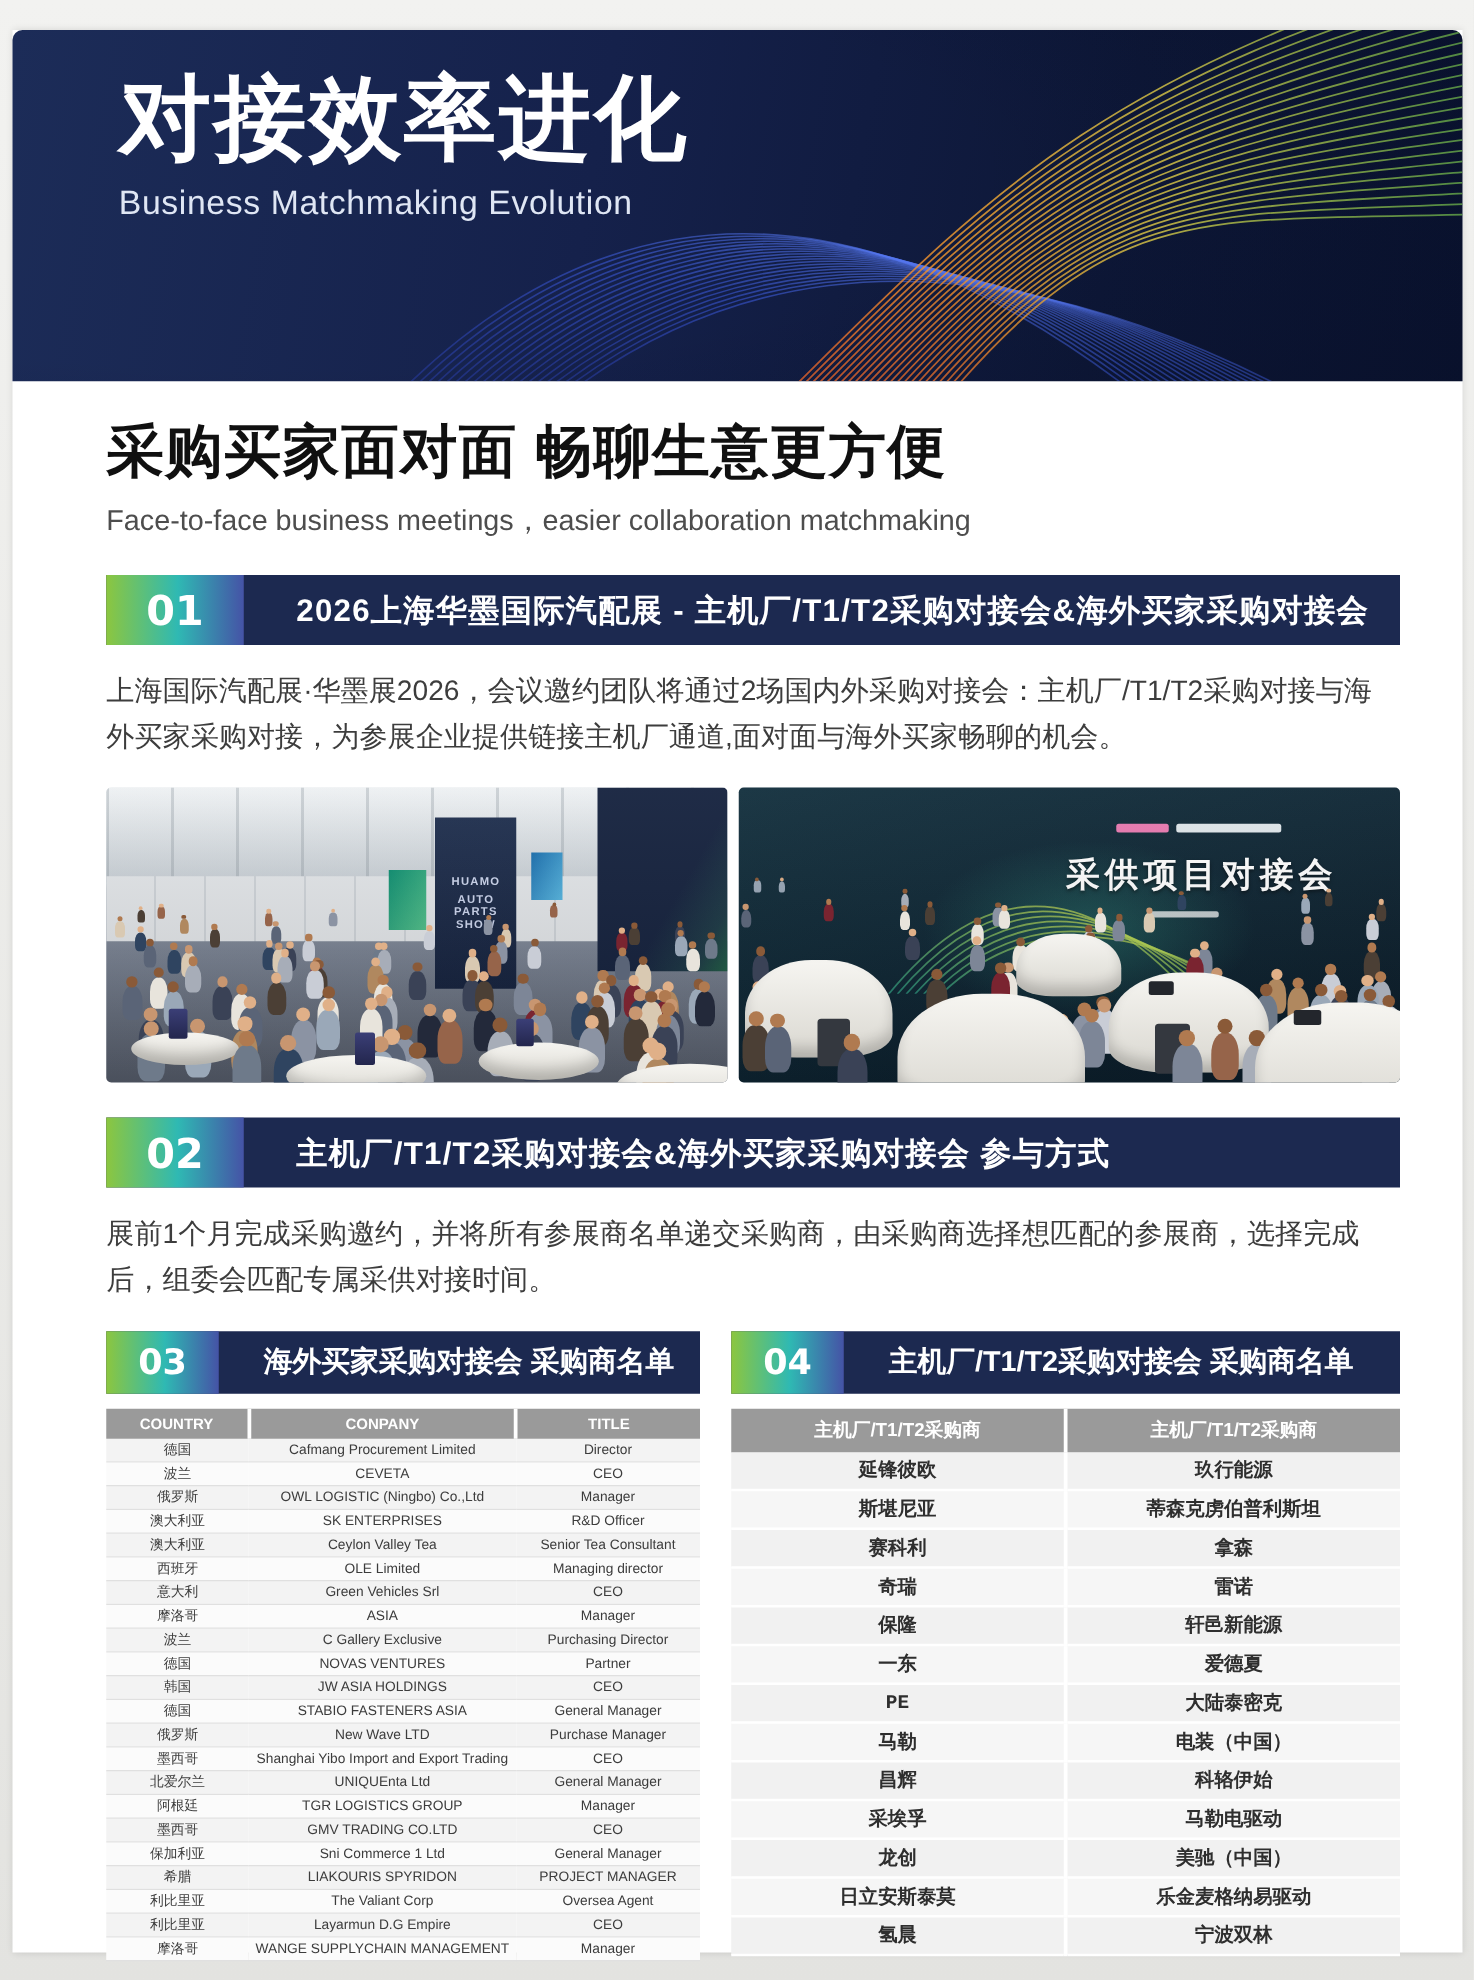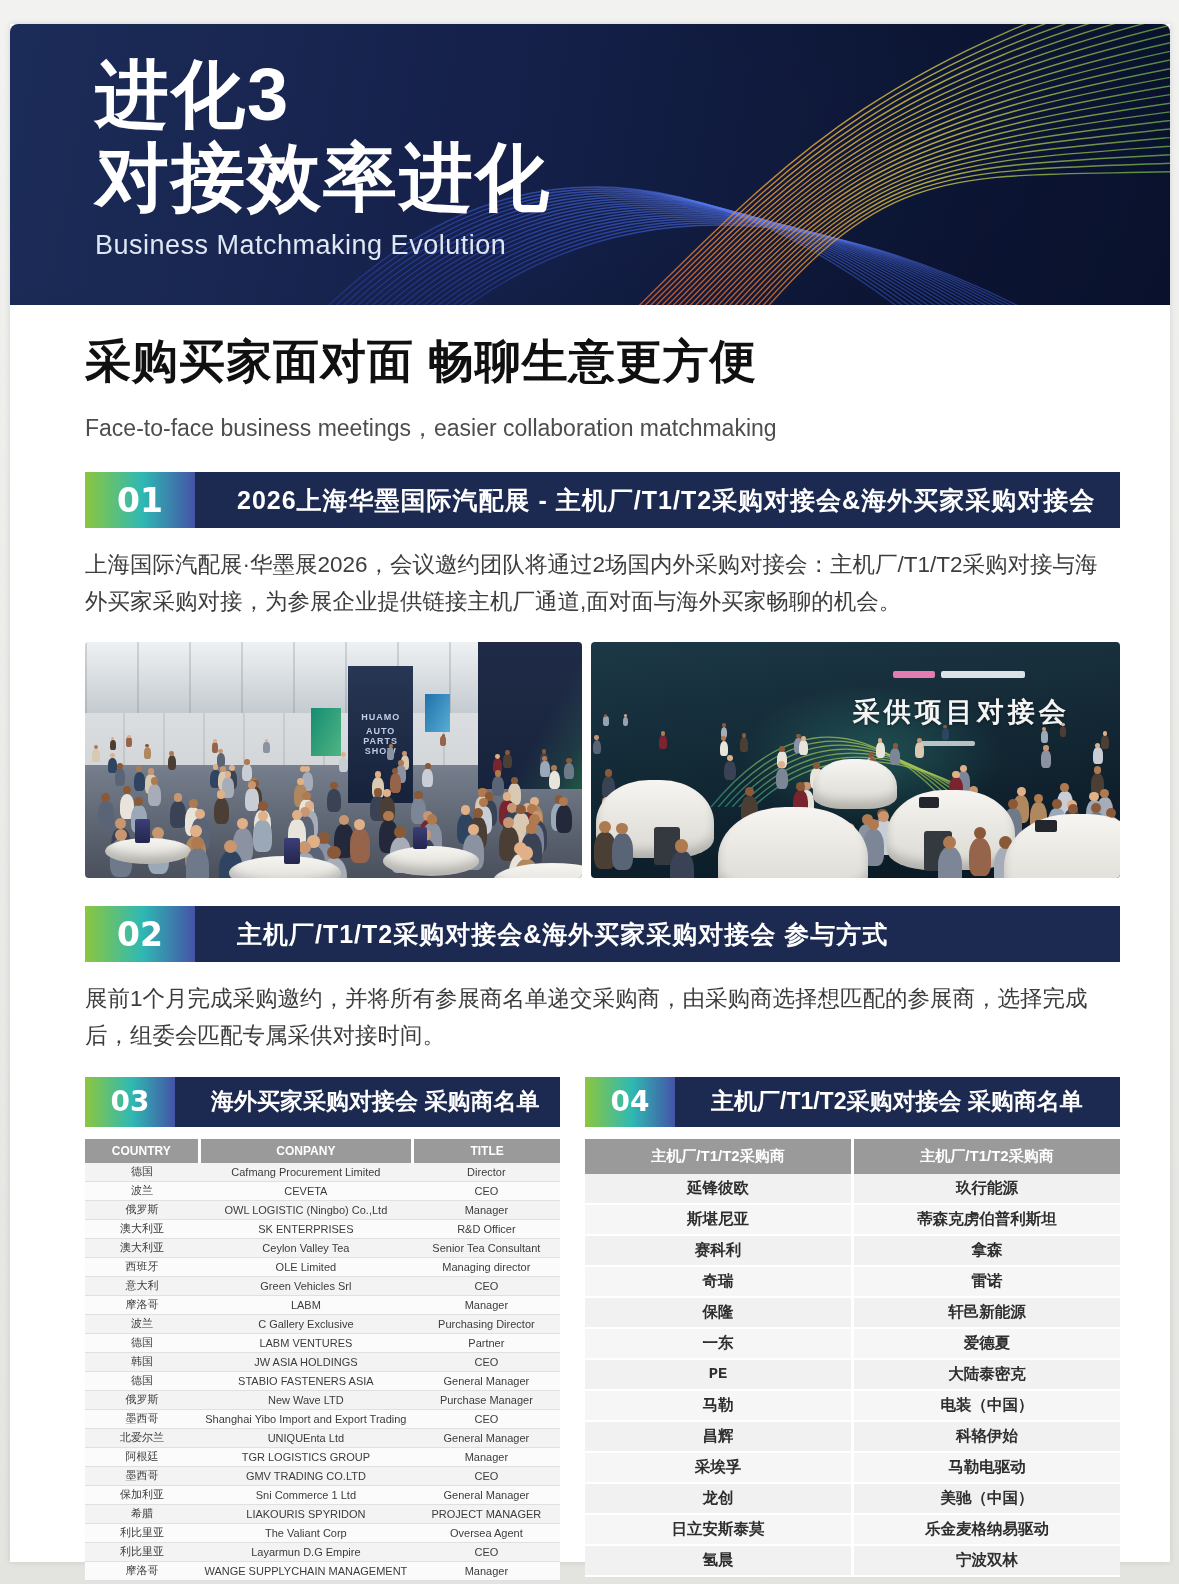--- a/index.html
+++ b/index.html
@@ -17,21 +17,21 @@
     background:linear-gradient(100deg,#1c2c58 0%,#15214b 40%,#0d1737 75%,#0a1330 100%);}
   .hero svg{position:absolute;inset:0;width:100%;height:100%;}
   .hero-text{position:absolute;left:85px;top:30px;z-index:3;}
   .hero-cn{color:#fff;font-size:74px;font-weight:800;line-height:1.12;letter-spacing:2px;}
   .hero-en{color:#dfe6f4;font-size:27px;font-weight:400;margin-top:10px;letter-spacing:.5px;}
   .hero-vignette{position:absolute;inset:0;background:radial-gradient(120% 140% at 18% 40%,rgba(0,0,0,0) 40%,rgba(5,10,30,.35) 100%);z-index:2;}
 
   
   main{padding:26px 50px 0 75px;}
   .page-title{font-size:46px;font-weight:900;color:#101010;letter-spacing:1px;margin:0;}
-  .page-subtitle{font-size:23px;color:#4d4d4d;margin:20px 0 28px;}
+  .page-subtitle{font-size:23px;color:#4d4d4d;margin:8px 0 28px;}
 
   .bar{display:flex;align-items:stretch;height:56px;background:#1c2950;margin:0 0 18px;}
   .bar .num{flex:0 0 110px;display:flex;align-items:center;justify-content:center;
     background:linear-gradient(90deg,#8cc63f 0%,#2fb9b3 52%,#4553a6 100%);
     color:#fff;font-size:33px;font-weight:800;font-family:"DejaVu Sans",sans-serif;}
   .bar .label{display:flex;align-items:center;color:#fff;font-size:25px;font-weight:800;padding-left:42px;letter-spacing:1px;white-space:nowrap;}
   .bar.small{height:50px;margin-bottom:12px;}
   .bar.small .num{flex:0 0 90px;font-size:28px;}
   .bar.small .label{font-size:23px;padding-left:36px;letter-spacing:0;}
 
@@ -163,21 +163,20 @@
           <path d="M 682 330 C 850 133 913 125 1190 93" fill="none" stroke="url(#wgWarm)" stroke-width="1.4" opacity="0.8"></path>
           <path d="M 688 330 C 855 132 917 130 1190 102" fill="none" stroke="url(#wgWarm)" stroke-width="1.4" opacity="0.8"></path>
           <path d="M 694 330 C 860 131 921 135 1190 111" fill="none" stroke="url(#wgWarm)" stroke-width="1.4" opacity="0.8"></path>
           <path d="M 700 330 C 865 130 925 140 1190 120" fill="none" stroke="url(#wgWarm)" stroke-width="1.4" opacity="0.8"></path>
           <path d="M 706 330 C 870 129 929 145 1190 129" fill="none" stroke="url(#wgWarm)" stroke-width="1.4" opacity="0.8"></path>
           <path d="M 712 330 C 875 128 933 150 1190 138" fill="none" stroke="url(#wgWarm)" stroke-width="1.4" opacity="0.8"></path>
           <path d="M 718 330 C 880 127 937 155 1190 147" fill="none" stroke="url(#wgWarm)" stroke-width="1.4" opacity="0.8"></path>
         </svg>
       <div class="hero-vignette"></div>
       <div class="hero-text">
-        <div class="hero-cn">进化3</div>
         <div class="hero-cn">对接效率进化</div>
         <div class="hero-en">Business Matchmaking Evolution</div>
       </div>
     </header>
 
     <main>
       <h1 class="page-title">采购买家面对面 畅聊生意更方便</h1>
       <p class="page-subtitle">Face-to-face business meetings，easier collaboration matchmaking</p>
 
       <div class="bar">
@@ -776,31 +775,31 @@
                   <td>OLE Limited</td>
                   <td>Managing director</td>
                 </tr>
                 <tr>
                   <td>意大利</td>
                   <td>Green Vehicles Srl</td>
                   <td>CEO</td>
                 </tr>
                 <tr>
                   <td>摩洛哥</td>
-                  <td>LABM</td>
+                  <td>ASIA</td>
                   <td>Manager</td>
                 </tr>
                 <tr>
                   <td>波兰</td>
                   <td>C Gallery Exclusive</td>
                   <td>Purchasing Director</td>
                 </tr>
                 <tr>
                   <td>德国</td>
-                  <td>LABM VENTURES</td>
+                  <td>NOVAS VENTURES</td>
                   <td>Partner</td>
                 </tr>
                 <tr>
                   <td>韩国</td>
                   <td>JW ASIA HOLDINGS</td>
                   <td>CEO</td>
                 </tr>
                 <tr>
                   <td>德国</td>
                   <td>STABIO FASTENERS ASIA</td>

